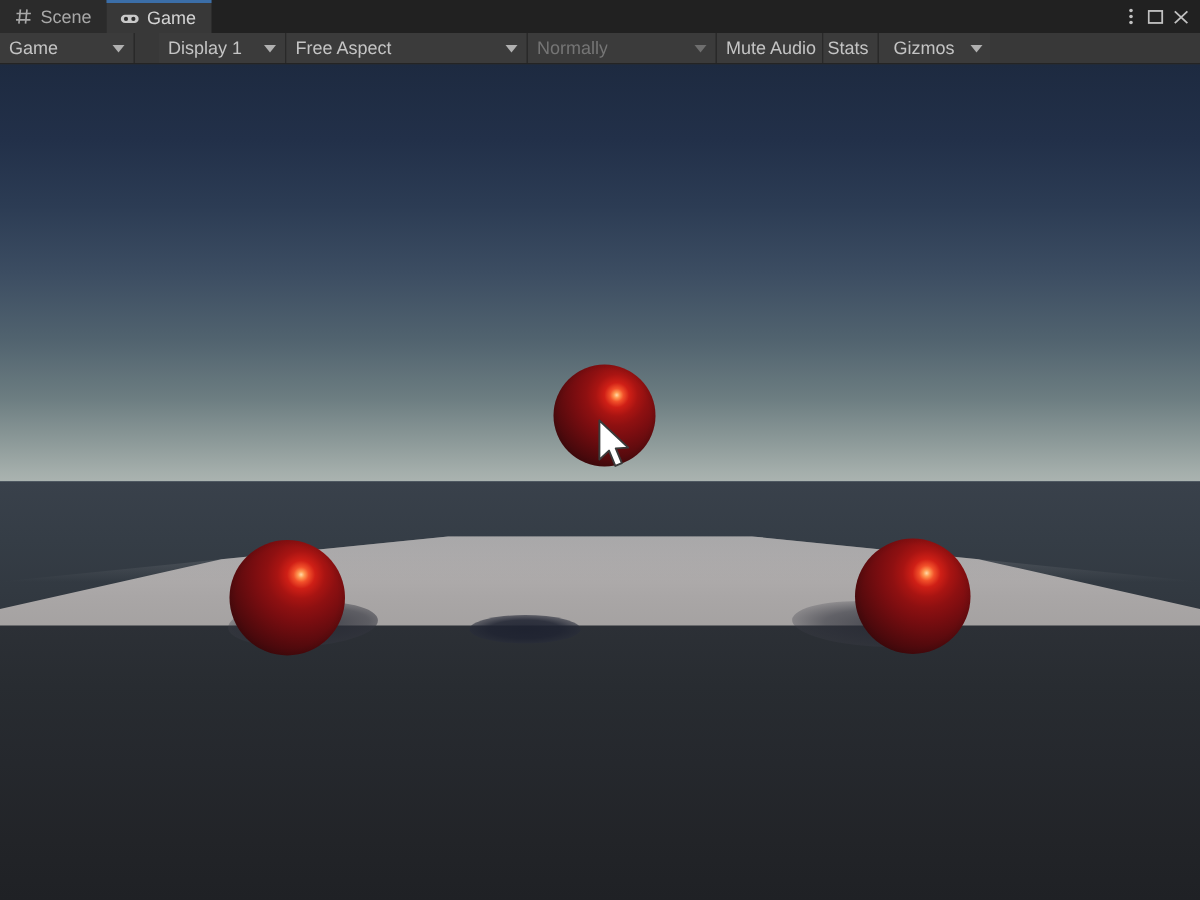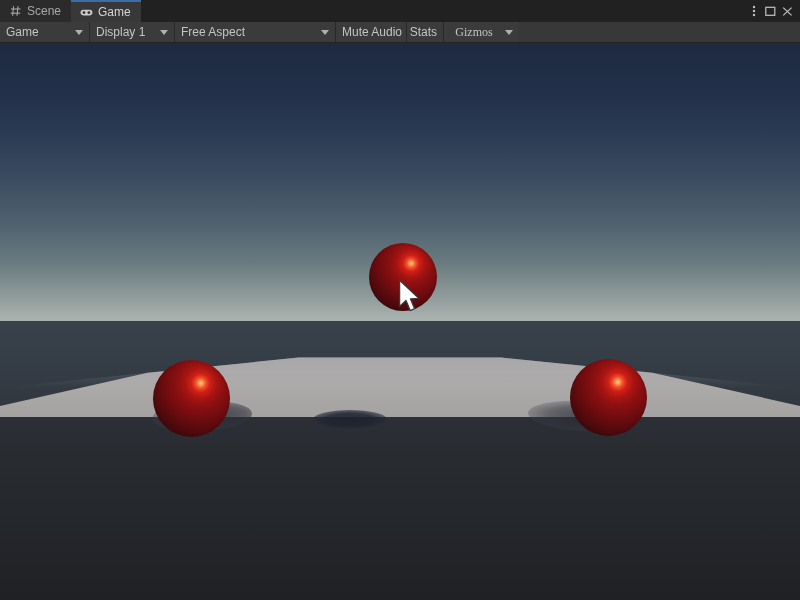--- a/index.html
+++ b/index.html
@@ -109,27 +109,27 @@
   .caret {
     width: 0; height: 0;
     border-left: 4px solid transparent;
     border-right: 4px solid transparent;
     border-top: 5px solid #b0b0b0;
     flex: 0 0 auto;
   }
   .caret.dim { border-top-color: #6e6e6e; }
 
   .w-game     { width: 90px; }
-  .w-display  { width: 85px; }
+  .w-display  { width: 85px; margin-left: 16px; }
   .w-aspect   { width: 161px; }
   .w-scale    { width: 153px; gap: 6px; }
   .w-normally { width: 126px; }
   .w-mute     { width: 71px; justify-content: flex-start; }
   .w-stats    { width: 37px; justify-content: flex-end; }
-  .w-gizmos   { width: 56px; justify-content: center; border-right: none; padding-right:2px;font-family:Liberation Serif, serif;}
+  .w-gizmos   { width: 56px; justify-content: center; border-right: none; padding-right:2px;}
   .w-gizcaret { width: 18px; justify-content: center; border-right: none; }
 
   .slider-wrap {
     flex: 1 1 auto;
     display: flex;
     align-items: center;
     height: 20px;
     position: relative;
   }
   .slider-track {
@@ -373,20 +373,24 @@
       <span class="tb-label">Display 1</span>
       <span class="caret"></span>
     </div>
 
     <div class="tb-cell tb-dropdown w-aspect">
       <span class="tb-label">Free Aspect</span>
       <span class="caret"></span>
     </div>
 
 
+    <div class="tb-cell tb-dropdown w-normally">
+      <span class="tb-label tb-dim">Normally</span>
+      <span class="caret dim"></span>
+    </div>
 
     <div class="tb-cell w-mute">
       <span>Mute Audio</span>
     </div>
 
     <div class="tb-cell w-stats">
       <span>Stats</span>
     </div>
 
     <div class="tb-cell w-gizmos">

